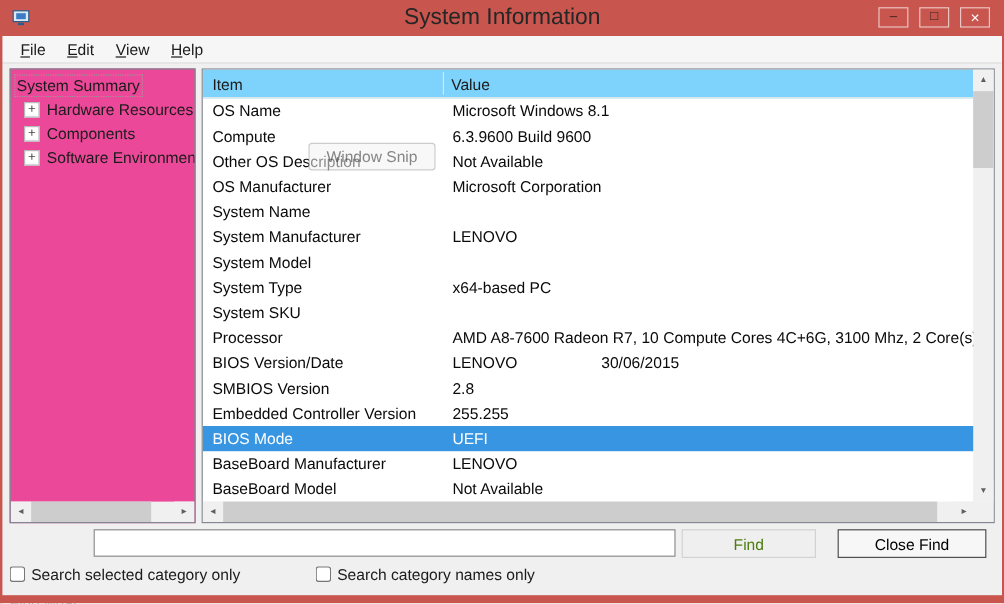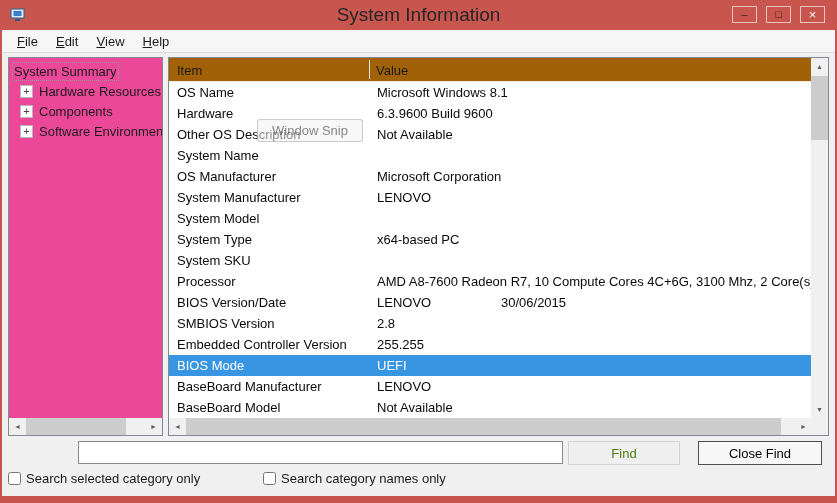--- a/index.html
+++ b/index.html
@@ -41,21 +41,21 @@
   .tree-hscroll .h-thumb { left:17px; width:100px; }
   .list-hscroll { width:643px; }
   .list-hscroll .h-thumb { left:17px; width:595px; }
   .vscroll { position:absolute; top:0; right:0; width:17px; height:360px; background:#f0f0f0; z-index:5; }
   .vscroll .up { top:0; left:0; } .vscroll .down { bottom:0; left:0; }
   .v-thumb { position:absolute; left:0; width:17px; top:18px; height:64px; background:#cdcdcd; }
   .sb-corner { position:absolute; right:0; bottom:0; width:17px; height:17px; background:#f0f0f0; }
 
   
   .list-panel { position:absolute; left:168px; top:57px; width:661px; height:379px; background:#fff; border:1px solid #828790; overflow:hidden; }
-  .list-header { position:absolute; top:0; left:0; width:642px; height:24px; background:#a16207; border-bottom:1px solid #ececec; }
+  .list-header { position:absolute; top:0; left:0; width:642px; height:24px; background:#7dd3fc; border-bottom:1px solid #ececec; }
   .col-item  { position:absolute; left:8px; top:0; height:24px; display:flex; align-items:center; }
   .col-sep   { position:absolute; left:200px; top:2px; bottom:2px; width:1px; background:#e2e2e2; }
   .col-value { position:absolute; left:207px; top:0; height:24px; display:flex; align-items:center; }
   .list-rows { position:absolute; top:24px; left:0; width:643px; }
   .lrow { height:21px; position:relative; color:#0a0a0a; }
   .lrow .c-item  { position:absolute; left:8px;  top:0; height:21px; display:flex; align-items:center; white-space:nowrap; }
   .lrow .c-value { position:absolute; left:208px; top:0; height:21px; display:flex; align-items:center; white-space:pre; }
   .lrow .c-value2{ position:absolute; left:332px; top:0; height:21px; display:flex; align-items:center; white-space:pre; }
   .lrow.selected { background:var(--selection);text-align:right; }
   .lrow.selected .c-item, .lrow.selected .c-value, .lrow.selected .c-value2 { color:#fff; }
@@ -135,34 +135,34 @@
       <div class="col-item">Item</div>
       <div class="col-sep"></div>
       <div class="col-value">Value</div>
     </div>
     <div class="list-rows">
         <div class="lrow">
           <div class="c-item">OS Name</div>
           <div class="c-value">Microsoft Windows 8.1</div>
         </div>
         <div class="lrow">
-          <div class="c-item">Hardware</div>
+          <div class="c-item">Compute</div>
           <div class="c-value">6.3.9600 Build 9600</div>
         </div>
         <div class="lrow">
           <div class="c-item">Other OS Description</div>
           <div class="c-value">Not Available</div>
         </div>
         <div class="lrow">
+          <div class="c-item">OS Manufacturer</div>
+          <div class="c-value">Microsoft Corporation</div>
+        </div>
+        <div class="lrow">
           <div class="c-item">System Name</div>
           <div class="c-value"></div>
-        </div>
-        <div class="lrow">
-          <div class="c-item">OS Manufacturer</div>
-          <div class="c-value">Microsoft Corporation</div>
         </div>
         <div class="lrow">
           <div class="c-item">System Manufacturer</div>
           <div class="c-value">LENOVO</div>
         </div>
         <div class="lrow">
           <div class="c-item">System Model</div>
           <div class="c-value"></div>
         </div>
         <div class="lrow">

